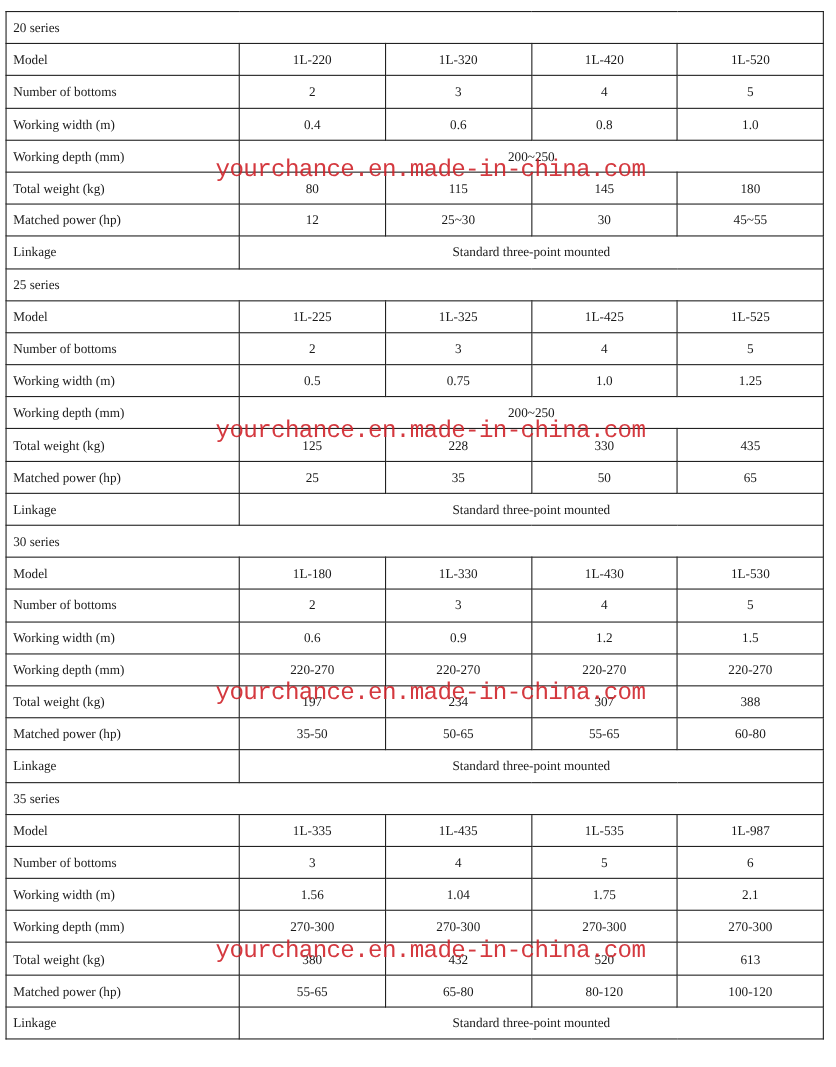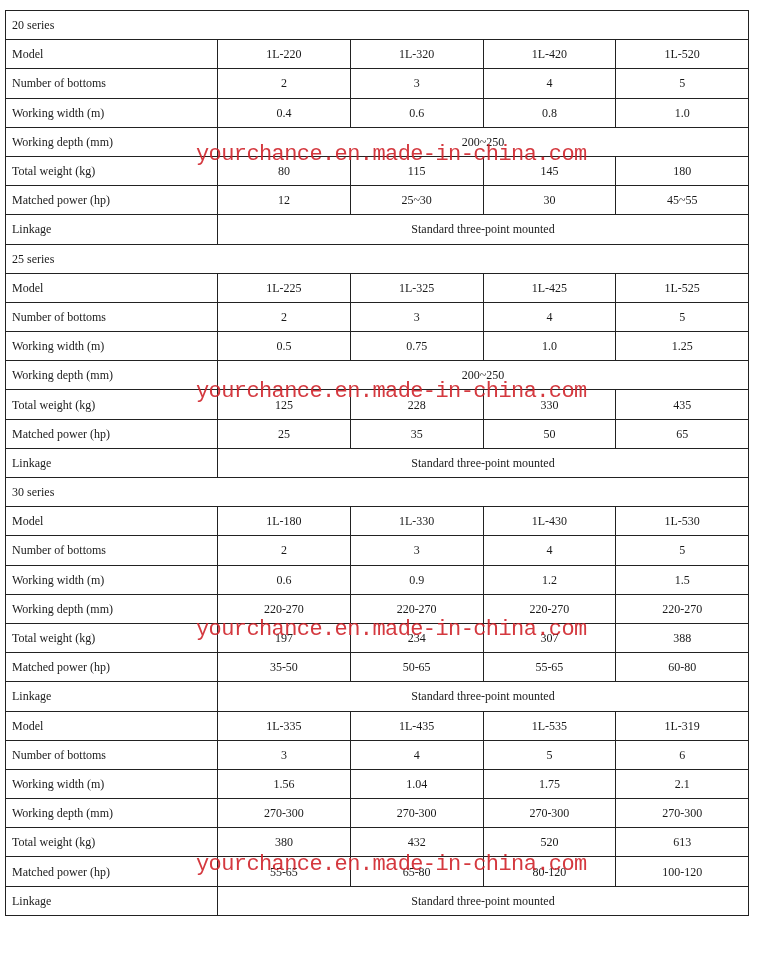--- a/index.html
+++ b/index.html
@@ -189,25 +189,28 @@
       <td class="val">50-65</td>
       <td class="val">55-65</td>
       <td class="val">60-80</td>
     </tr>
     <tr>
       <td>Linkage</td>
       <td colspan="4" class="val">Standard three-point mounted</td>
     </tr>
 
     <tr>
+      <td colspan="5" class="series">35 series</td>
+    </tr>
+    <tr>
       <td>Model</td>
       <td class="val">1L-335</td>
       <td class="val">1L-435</td>
       <td class="val">1L-535</td>
-      <td class="val">1L-319</td>
+      <td class="val">1L-987</td>
     </tr>
     <tr>
       <td>Number of bottoms</td>
       <td class="val">3</td>
       <td class="val">4</td>
       <td class="val">5</td>
       <td class="val">6</td>
     </tr>
     <tr>
       <td>Working width (m)</td>

